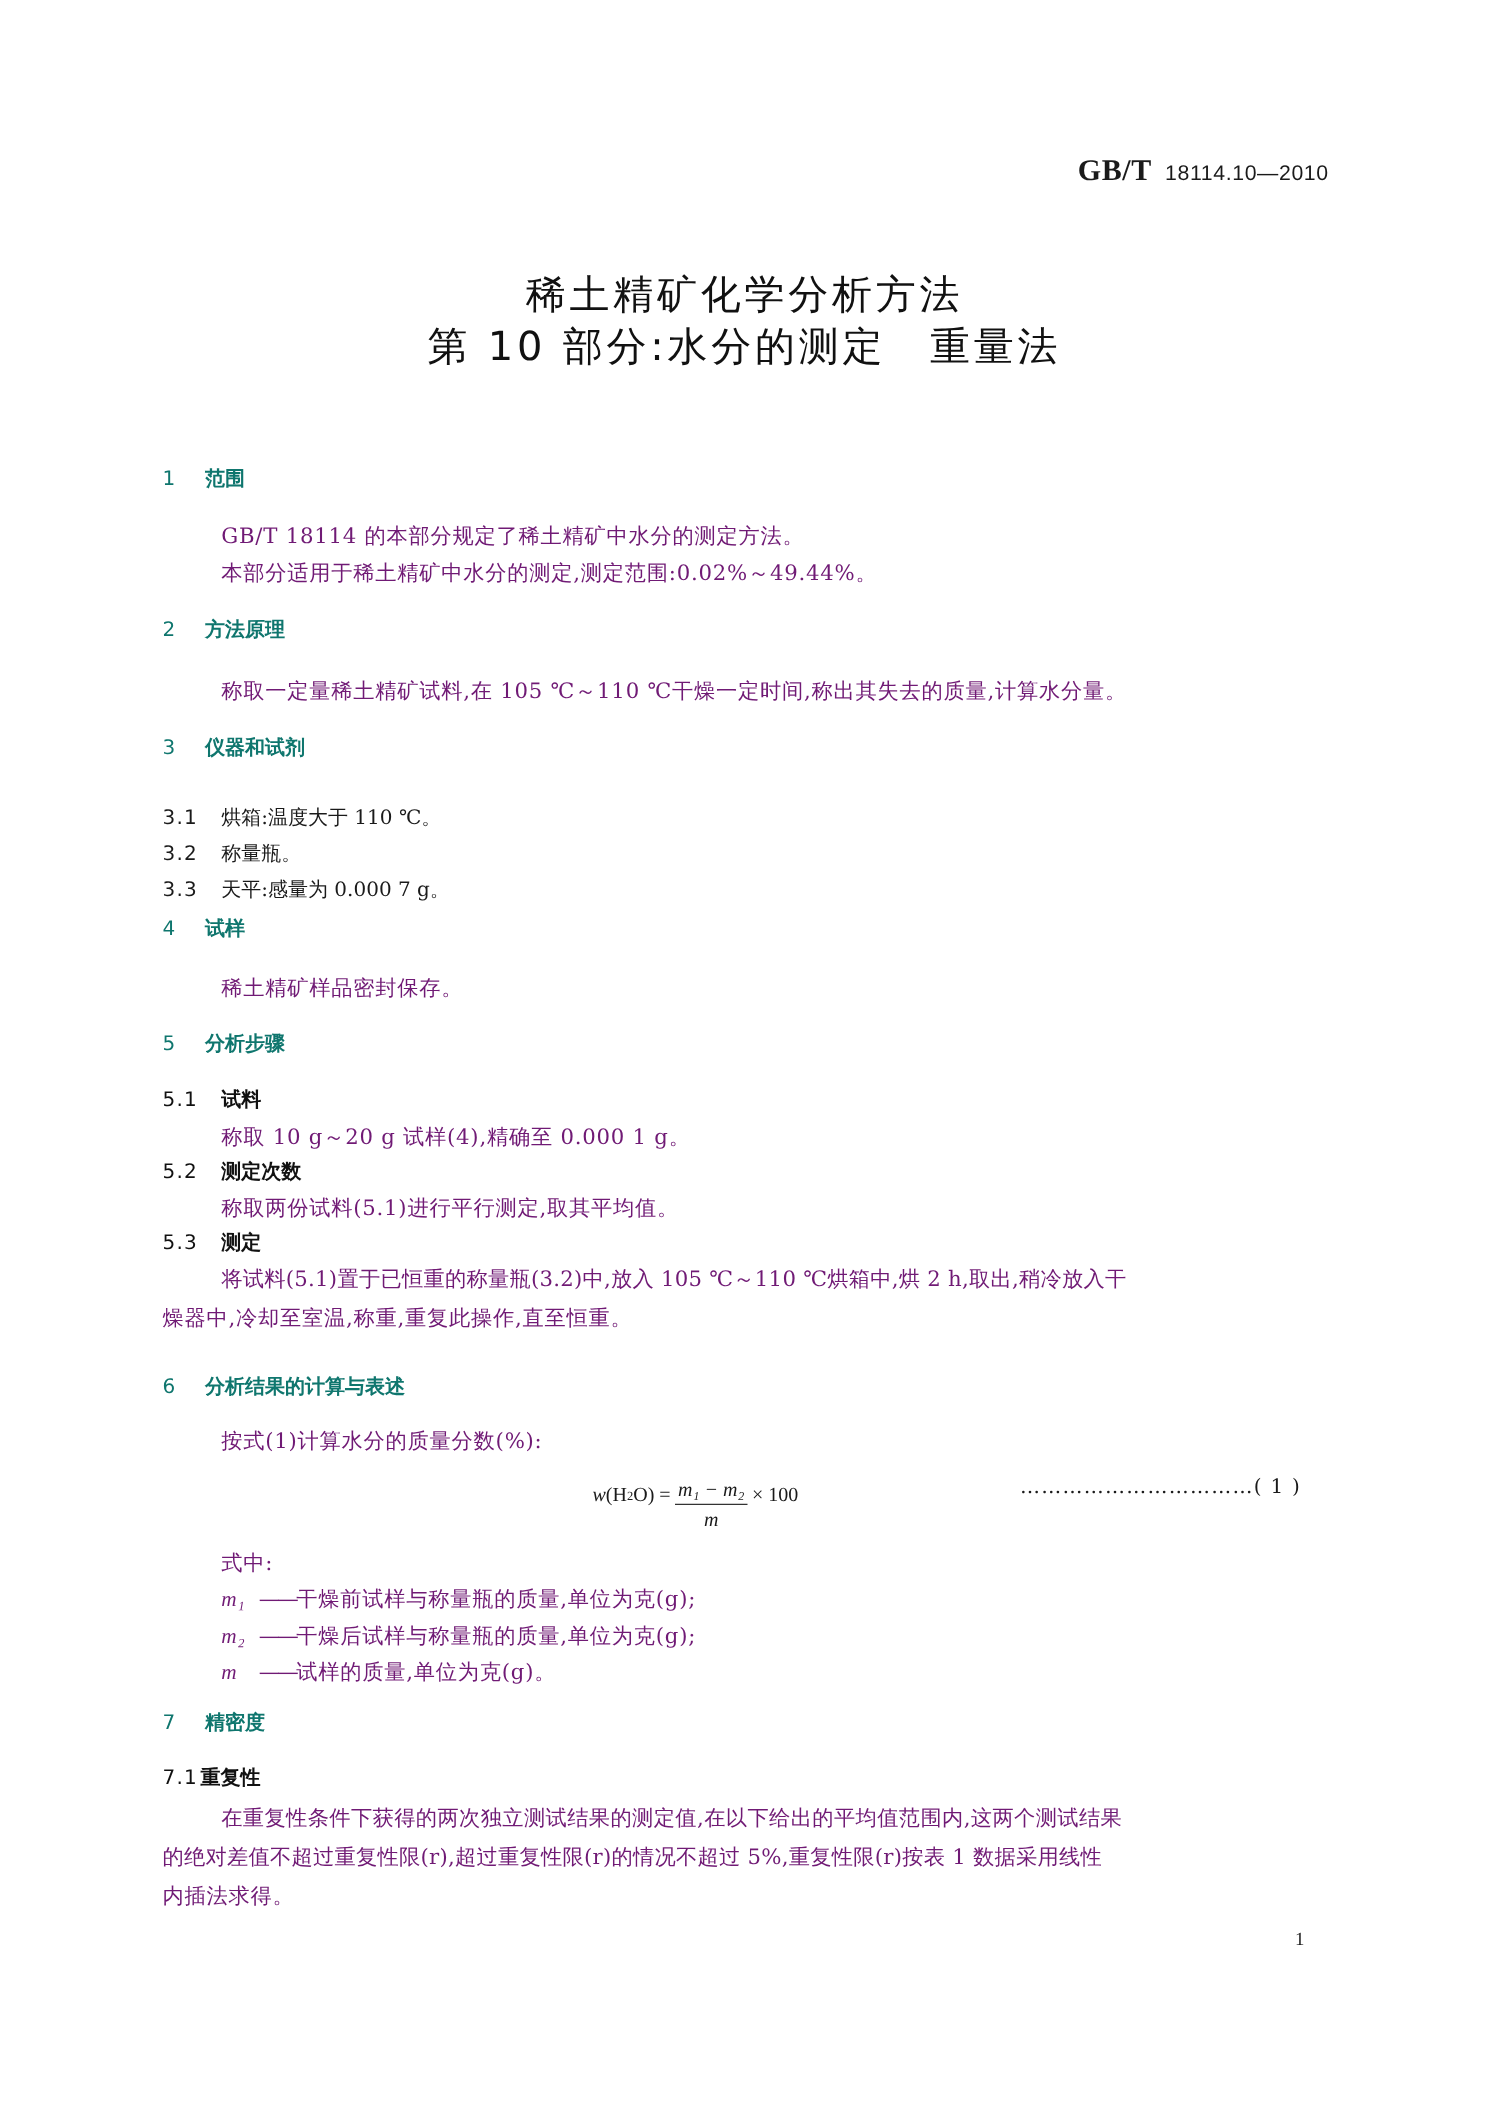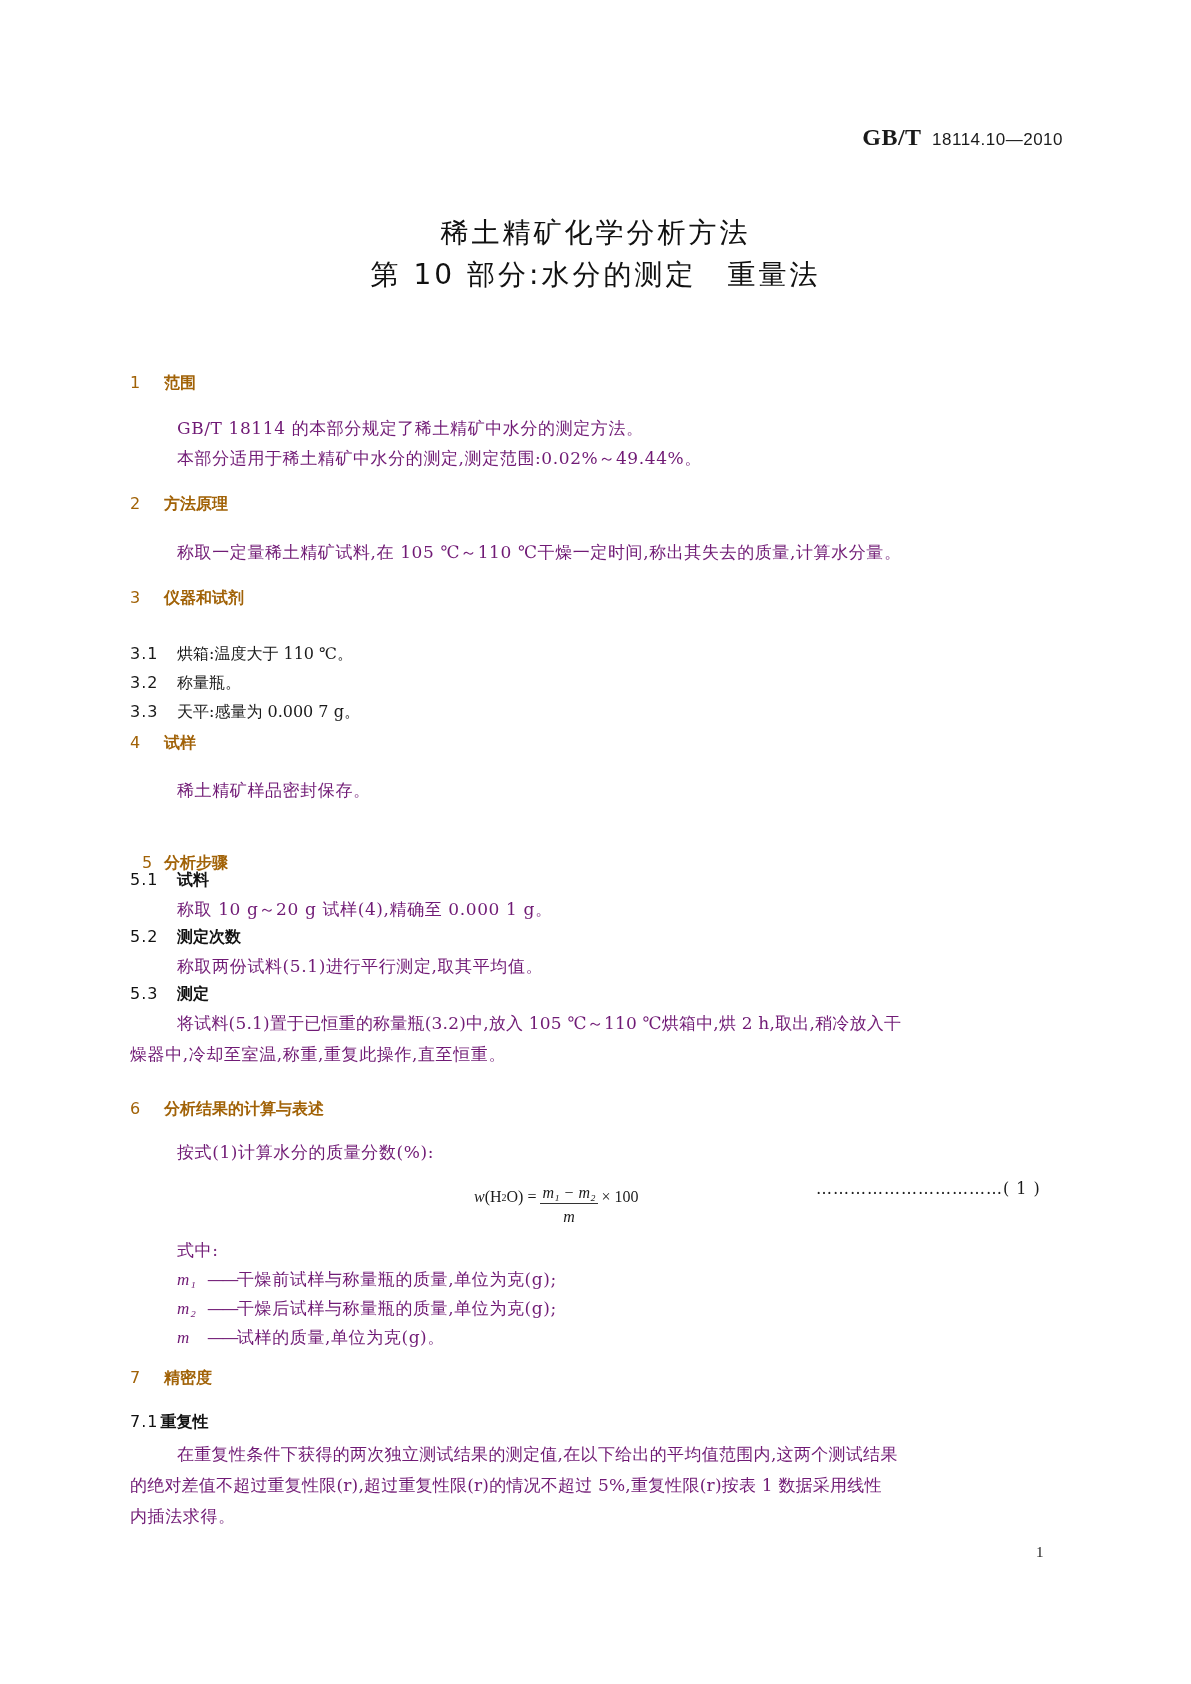--- a/index.html
+++ b/index.html
@@ -10,25 +10,25 @@
     }
     .abs { position: absolute; white-space: nowrap; }
     .std-code {
       right: 128px; top: 124px; font-size: 17px; letter-spacing: 0.5px;
       font-family: "Liberation Sans", "DejaVu Sans", sans-serif;
     }
     .std-code b { font-family: "Liberation Serif", serif; font-weight: bold; font-size: 24px; }
     .title {
       left: 0; width: 1191px; text-align: center;
       font-family: "DejaVu Sans", "Liberation Sans", sans-serif;
-      font-size: 28px; letter-spacing: 3px; color: #111;
+      font-size: 32px; letter-spacing: 3px; color: #111;
     }
     .h1 {
       left: 130px; font-size: 16px; font-weight: bold;
-      font-family: "DejaVu Sans", "Liberation Sans", sans-serif; color: #a16207;
+      font-family: "DejaVu Sans", "Liberation Sans", sans-serif; color: #0f766e;
     }
     .h1 .num { display: inline-block; width: 34px; font-weight: normal; }
     .h2 {
       left: 130px; font-size: 16px; font-weight: bold;
       font-family: "DejaVu Sans", "Liberation Sans", sans-serif; color: #111;
     }
     .h2 .num { display: inline-block; width: 47px; font-weight: normal; letter-spacing: 1px; }
     .h2.tight .num { width: auto; margin-right: 2px; }
     .p { font-size: 17px; letter-spacing: 0.6px; color: #701a75; }
     .p.indent { left: 177px; }
@@ -86,21 +86,21 @@
 </div>
 <div class="abs item" style="top:689px;">
   <span class="num">3.3</span><span>天平:感量为 0.000 7 g。</span>
 </div>
 
 <div class="abs h1" style="top:733px;">
   <span class="num">4</span><span>试样</span>
 </div>
 <div class="abs p indent" style="top:779px;">稀土精矿样品密封保存。</div>
 
-<div class="abs h1" style="top:853px;text-align:center;">
+<div class="abs h1" style="top:825px;">
   <span class="num">5</span><span>分析步骤</span>
 </div>
 
 <div class="abs h2" style="top:870px;">
   <span class="num">5.1</span><span>试料</span>
 </div>
 <div class="abs p indent" style="top:898px;">称取 10 g～20 g 试样(4),精确至 0.000 1 g。</div>
 
 <div class="abs h2" style="top:927px;">
   <span class="num">5.2</span><span>测定次数</span>

